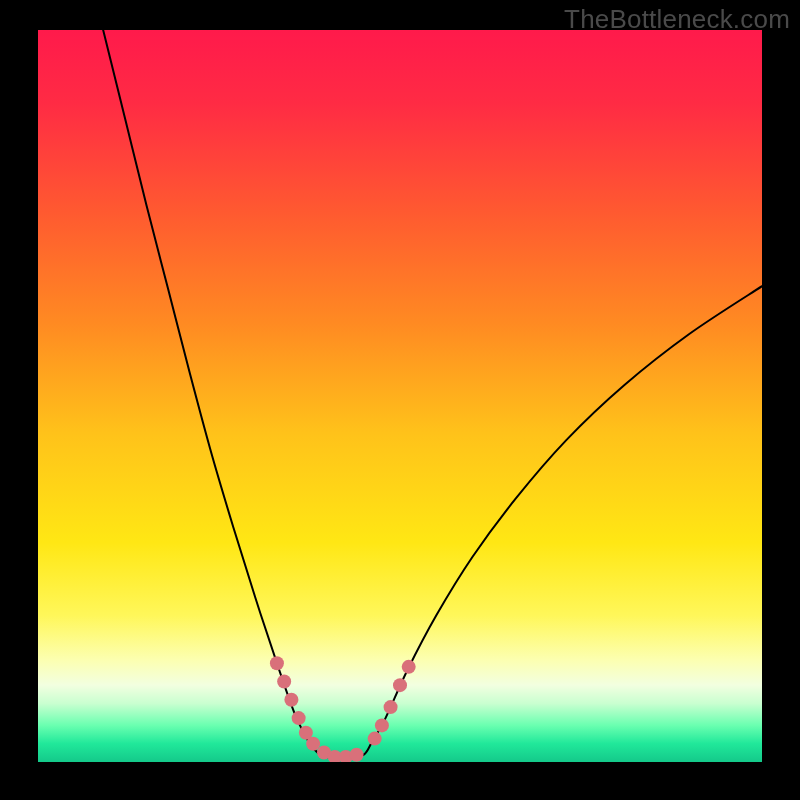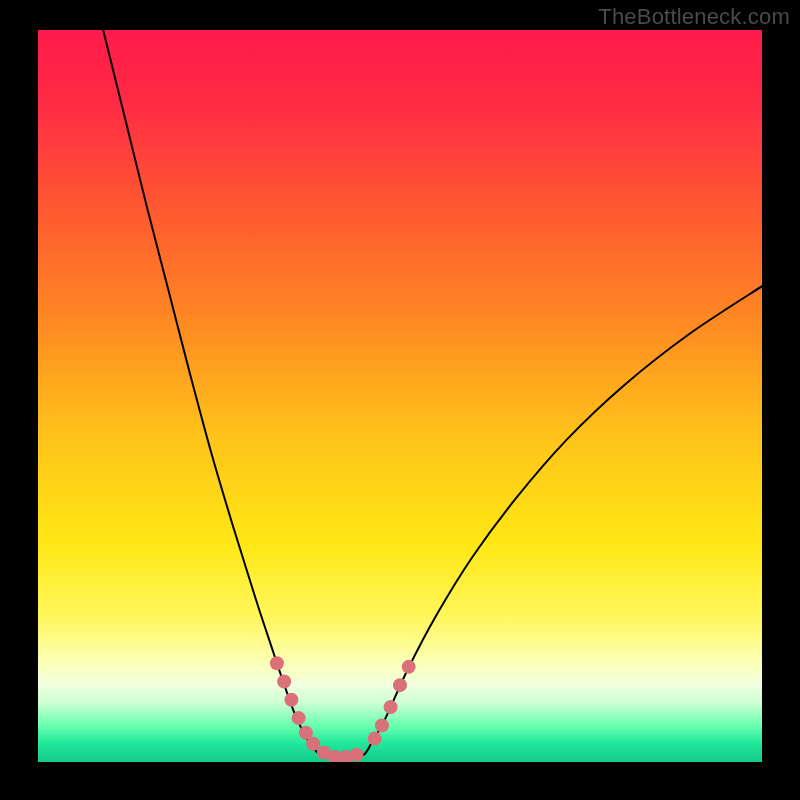--- a/index.html
+++ b/index.html
@@ -15,21 +15,21 @@
     position: relative;
     width: 800px;
     height: 800px;
     background: #000;
   }
   .watermark {
     position: absolute;
     top: 4px;
     right: 10px;
     color: #4a4a4a;
-    font-size: 22px;
+    font-size: 26px;
     font-weight: 500;
     letter-spacing: 0.2px;
     z-index: 5;
   }
   .plot-area {
     position: absolute;
     left: 38px;
     top: 30px;
     width: 724px;
     height: 732px;

